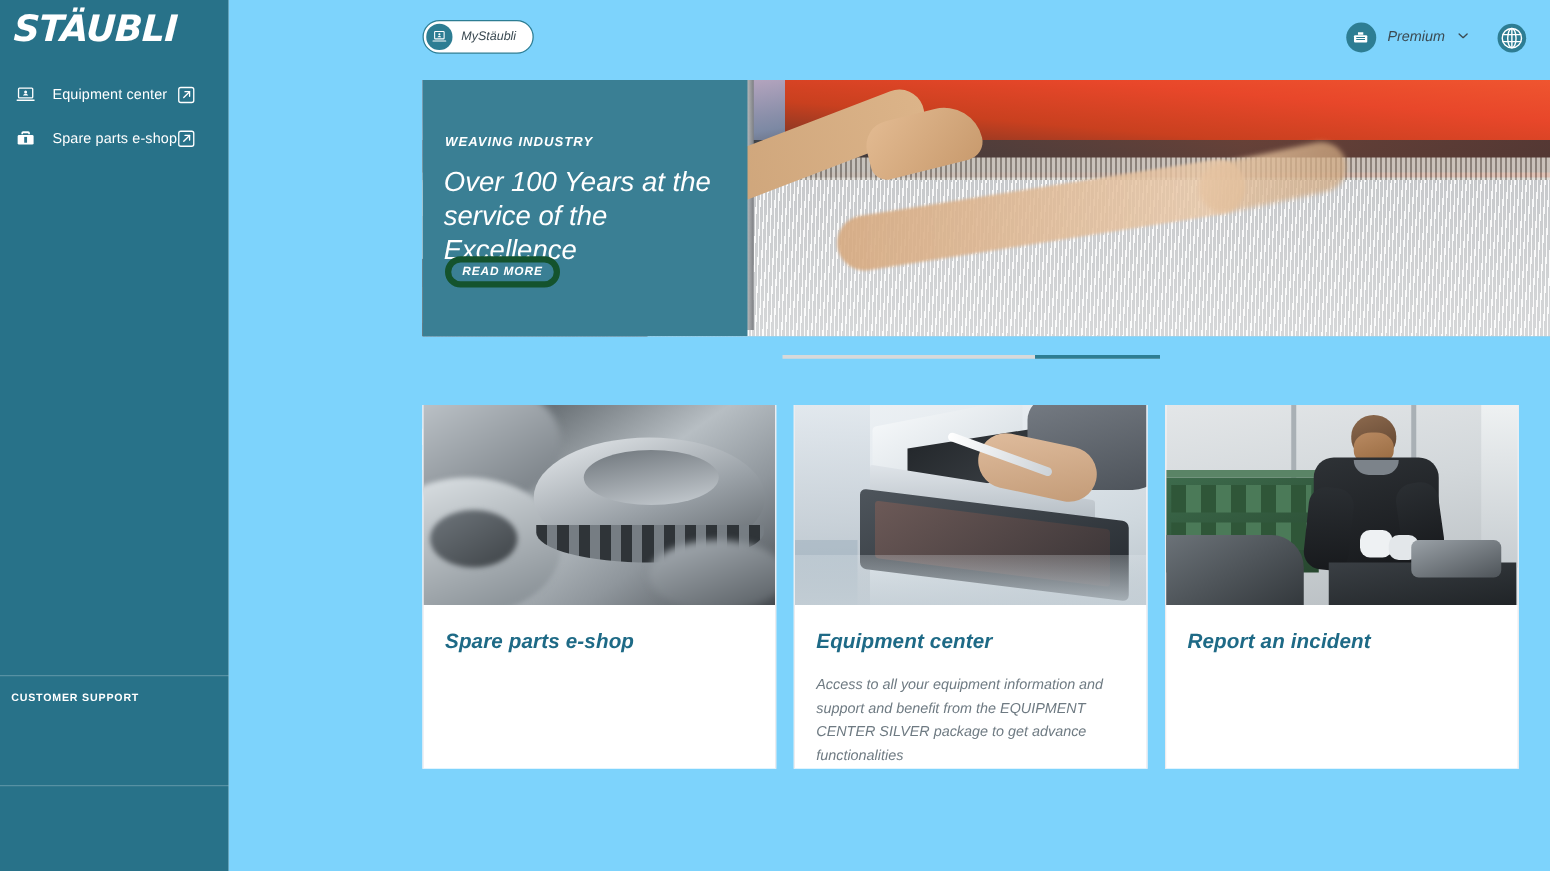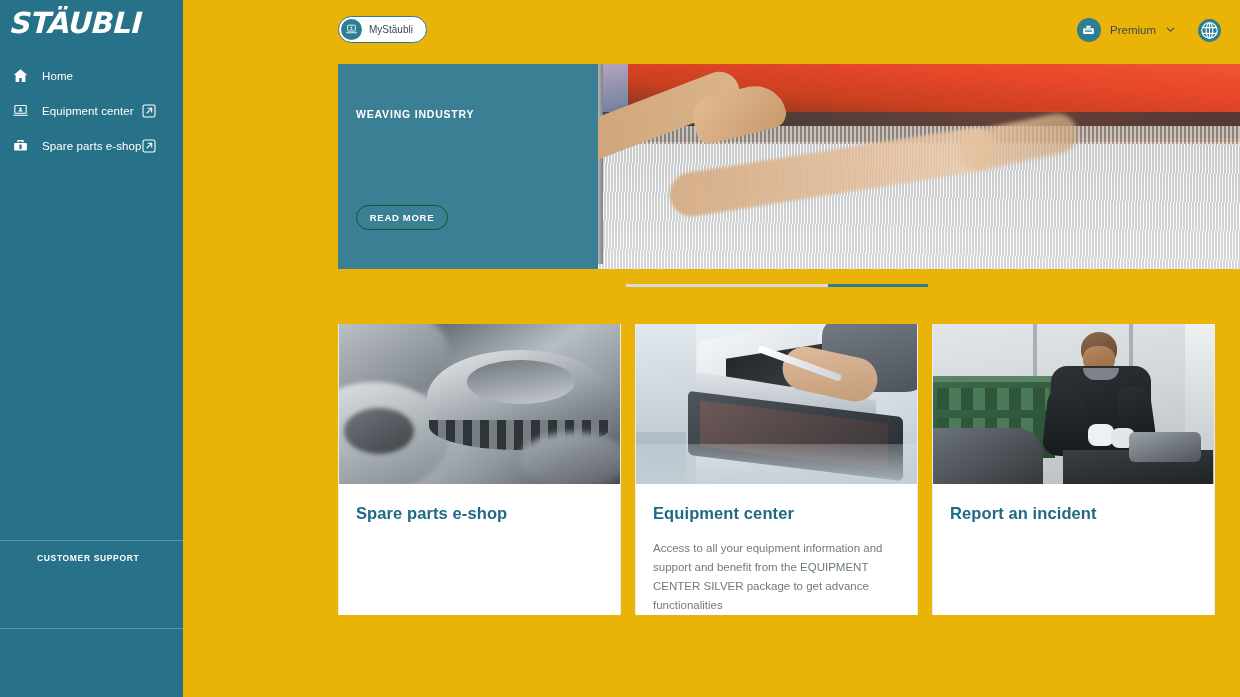--- a/index.html
+++ b/index.html
@@ -62,35 +62,35 @@
     position: absolute; left: 0; right: 0;
     height: 1px;
     background: rgba(255,255,255,0.22);
   }
   .support-title {
     position: absolute; left: 9px; top: 553px;
     font-size: 8.5px;
     letter-spacing: .65px;
     font-weight: bold;
     color: #ffffff;
-    margin-left: 28px;
   }
   .contact-item {
     position: absolute; left: 0; top: 578px;
     width: 183px; height: 28px;
     display: flex; align-items: center;
     padding-left: 6px;
     cursor: pointer;
   }
 
   
   .main {
     position: absolute; left: 183px; top: 0;
     width: 1057px; height: 697px;
-    background: #eab308;
+    background: #7dd3fc;
+    font-style: italic;
   }
 
   
   .topbar {
     position: relative;
     height: 64px;
   }
   .mystaubli {
     position: absolute; left: 155px; top: 16px;
     height: 27px;
@@ -165,21 +165,21 @@
     width: 240px;
     color: #ffffff;
     font-size: 22px;
     line-height: 27px;
     font-weight: normal;
     z-index: 4;
   }
   .hero-btn {
     position: absolute; left: 18px; top: 141px;
     width: 92px; height: 25px;
-    border: 1px solid #14532d;
+    border: 5px solid #14532d;
     border-radius: 13px;
     color: #ffffff;
     font-size: 9.5px;
     font-weight: bold;
     letter-spacing: .7px;
     display: flex; align-items: center; justify-content: center;
     background: transparent;
     cursor: pointer;
     z-index: 4;
   }
@@ -245,28 +245,20 @@
 <div class="app">
 
   <div class="sidebar">
 
     <div class="logo-wrap">
       <div class="logo">STÄUBLI</div>
     </div>
 
     <div class="nav-list">
 
-      <div class="nav-item">
-        <span class="nav-icon">
-          <svg width="17" height="17" viewBox="0 0 24 24" fill="#ffffff">
-            <path d="M12 3 2.5 11.2h2.6V21h5.1v-5.6h3.6V21h5.1v-9.8h2.6z"></path>
-          </svg>
-        </span>
-        <span class="nav-label">Home</span>
-      </div>
 
       <div class="nav-item">
         <span class="nav-icon">
           <svg width="17" height="17" viewBox="0 0 24 24" fill="none" stroke="#ffffff" stroke-width="1.5">
             <rect x="4" y="5" width="16" height="11" rx="1"></rect>
             <circle cx="12" cy="9.4" r="1.7" fill="#ffffff" stroke="none"></circle>
             <path d="M9 13.4c.6-1.3 1.8-2 3-2s2.4.7 3 2z" fill="#ffffff" stroke="none"></path>
             <path d="M2.5 18.6h19" stroke-linecap="round"></path>
           </svg>
         </span>
@@ -380,20 +372,21 @@
 
         <div class="ph" style="left:120px;top:108px;width:300px;height:40px;border-radius:26px;background:linear-gradient(95deg,#c49a70,#dcb489);transform:rotate(-21deg);transform-origin:left center;"></div>
         <div class="ph" style="left:355px;top:26px;width:92px;height:46px;border-radius:22px 34px 16px 14px;background:linear-gradient(140deg,#e3bb92,#c89a6d);transform:rotate(-14deg);"></div>
 
         <div class="ph" style="left:330px;top:86px;width:330px;height:44px;border-radius:24px;background:linear-gradient(95deg,rgba(214,170,129,.92),rgba(236,204,172,.8));transform:rotate(-9deg);filter:blur(1.4px);"></div>
         <div class="ph" style="left:620px;top:58px;width:120px;height:40px;border-radius:20px;background:linear-gradient(120deg,rgba(232,198,164,.85),rgba(205,165,124,.7));filter:blur(2px);transform:rotate(-12deg);"></div>
       </div>
 
       <div class="hero-panel"></div>
       <div class="hero-kicker">WEAVING INDUSTRY</div>
+      <div class="hero-title">Over 100 Years at the service of the Excellence</div>
       <div class="hero-btn">READ MORE</div>
     </div>
 
     <div class="carousel-track">
       <div class="carousel-fill"></div>
     </div>
 
     <div class="skeleton" style="left:155px;top:343px;width:60px;height:13px;"></div>
     <div class="skeleton" style="left:155px;top:360px;width:170px;height:16px;"></div>
     <div class="skeleton" style="left:248px;top:341px;width:72px;height:22px;"></div>

